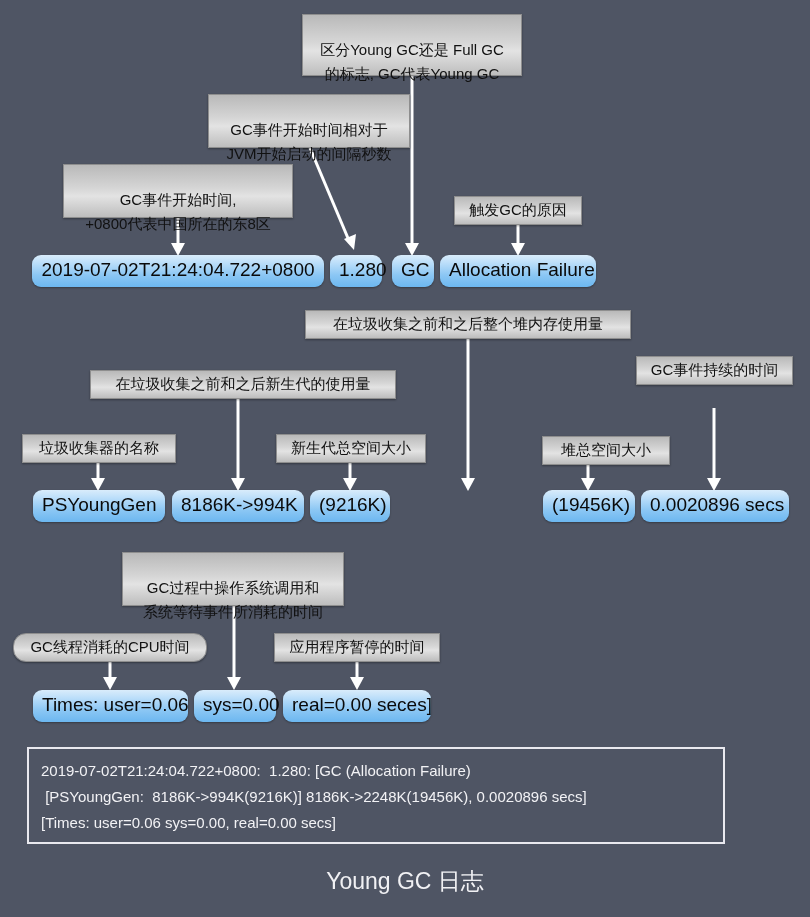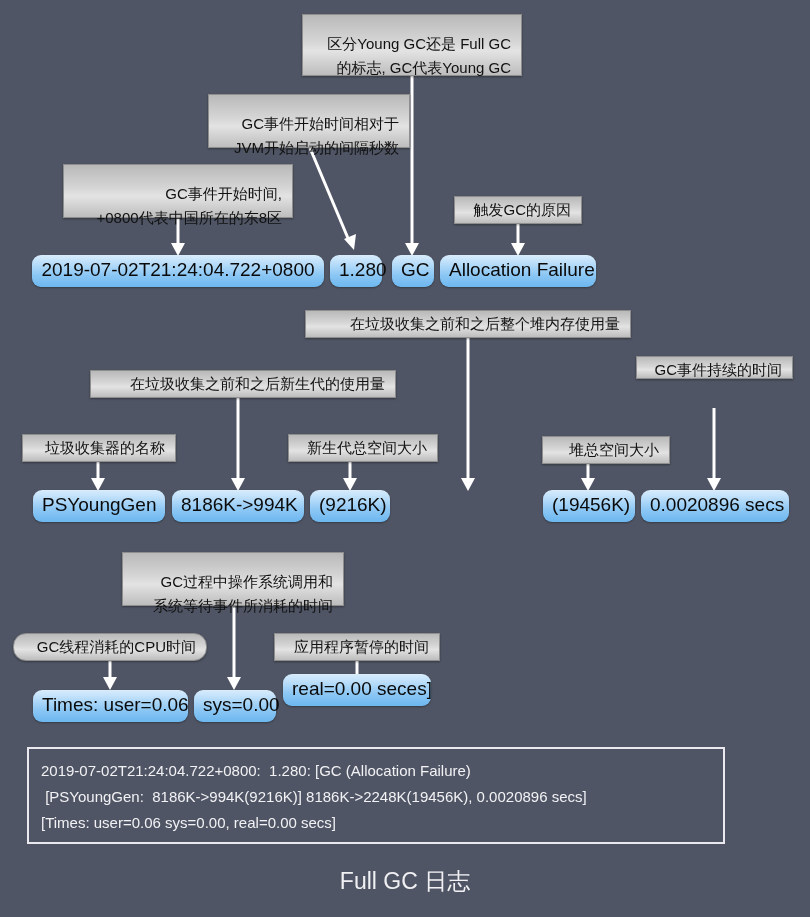--- a/index.html
+++ b/index.html
@@ -13,22 +13,22 @@
 
   
   .note{
     position:absolute;
     background:linear-gradient(to bottom,#b9b9b9 0%,#d6d6d6 45%,#e3e3e3 60%,#bdbdbd 100%);
     color:#111;
     border:1px solid #8e8e8e;
     box-shadow:0 1px 2px rgba(0,0,0,.35);
     font-size:15px;
     line-height:24px;
-    text-align:right;
-    padding:17px 10px;
+    text-align:center;
+    padding:23px 10px;
     white-space:pre-line;
     box-sizing:border-box;
   }
 
   
   .pill{
     position:absolute;
     background:linear-gradient(to bottom,#d9ecfb 0%,#bfe0fa 22%,#8cc7f4 62%,#6cb7f0 100%);
     color:#0a0a0a;
     border-radius:9px;
@@ -126,21 +126,21 @@
   <div class="note" style="left:454px;top:196px;width:128px;height:28px;line-height:18px;padding-top:4px;">触发GC的原因</div>
 
   <div class="note" style="left:305px;top:310px;width:326px;height:28px;line-height:18px;padding-top:4px;">在垃圾收集之前和之后整个堆内存使用量</div>
 
   <div class="note" style="left:90px;top:370px;width:306px;height:28px;line-height:18px;padding-top:4px;">在垃圾收集之前和之后新生代的使用量</div>
 
   <div class="note" style="left:636px;top:356px;width:157px;height:21px;line-height:18px;padding-top:4px;">GC事件持续的时间</div>
 
   <div class="note" style="left:22px;top:434px;width:154px;height:28px;line-height:18px;padding-top:4px;">垃圾收集器的名称</div>
 
-  <div class="note" style="left:288px;top:434px;width:150px;height:28px;line-height:18px;padding-top:4px;">新生代总空间大小</div>
+  <div class="note" style="left:276px;top:434px;width:150px;height:28px;line-height:18px;padding-top:4px;">新生代总空间大小</div>
 
   <div class="note" style="left:524px;top:436px;width:128px;height:28px;line-height:18px;padding-top:4px;margin-left:18px;">堆总空间大小</div>
 
   <div class="note" style="left:122px;top:552px;width:222px;height:54px;">GC过程中操作系统调用和
 系统等待事件所消耗的时间</div>
 
   <div class="note" style="left:13px;top:633px;width:194px;height:28px;line-height:18px;padding-top:4px;border-radius:13px;">GC线程消耗的CPU时间</div>
 
   <div class="note" style="left:274px;top:633px;width:166px;height:28px;line-height:18px;padding-top:4px;">应用程序暂停的时间</div>
 
@@ -150,23 +150,23 @@
   <div class="pill" style="left:440px;top:255px;width:156px;">Allocation Failure</div>
 
   <div class="pill" style="left:33px;top:490px;width:132px;">PSYoungGen</div>
   <div class="pill" style="left:172px;top:490px;width:132px;">8186K-&gt;994K</div>
   <div class="pill" style="left:310px;top:490px;width:80px;">(9216K)</div>
   <div class="pill" style="left:543px;top:490px;width:92px;">(19456K)</div>
   <div class="pill" style="left:641px;top:490px;width:148px;">0.0020896 secs</div>
 
   <div class="pill" style="left:33px;top:690px;width:155px;text-align:right;">Times: user=0.06</div>
   <div class="pill" style="left:194px;top:690px;width:82px;">sys=0.00</div>
-  <div class="pill" style="left:283px;top:674px;width:148px;">real=0.00 seces]</div>
+  <div class="pill" style="left:283px;top:690px;width:148px;">real=0.00 seces]</div>
 
   <div id="logbox">
     <div>2019-07-02T21:24:04.722+0800:  1.280: [GC (Allocation Failure)</div>
     <div> [PSYoungGen:  8186K-&gt;994K(9216K)] 8186K-&gt;2248K(19456K), 0.0020896 secs]</div>
     <div>[Times: user=0.06 sys=0.00, real=0.00 secs]</div>
   </div>
 
-  <div id="caption">Full GC 日志</div>
+  <div id="caption">Young GC 日志</div>
 
 </div>
 
 </body></html>

